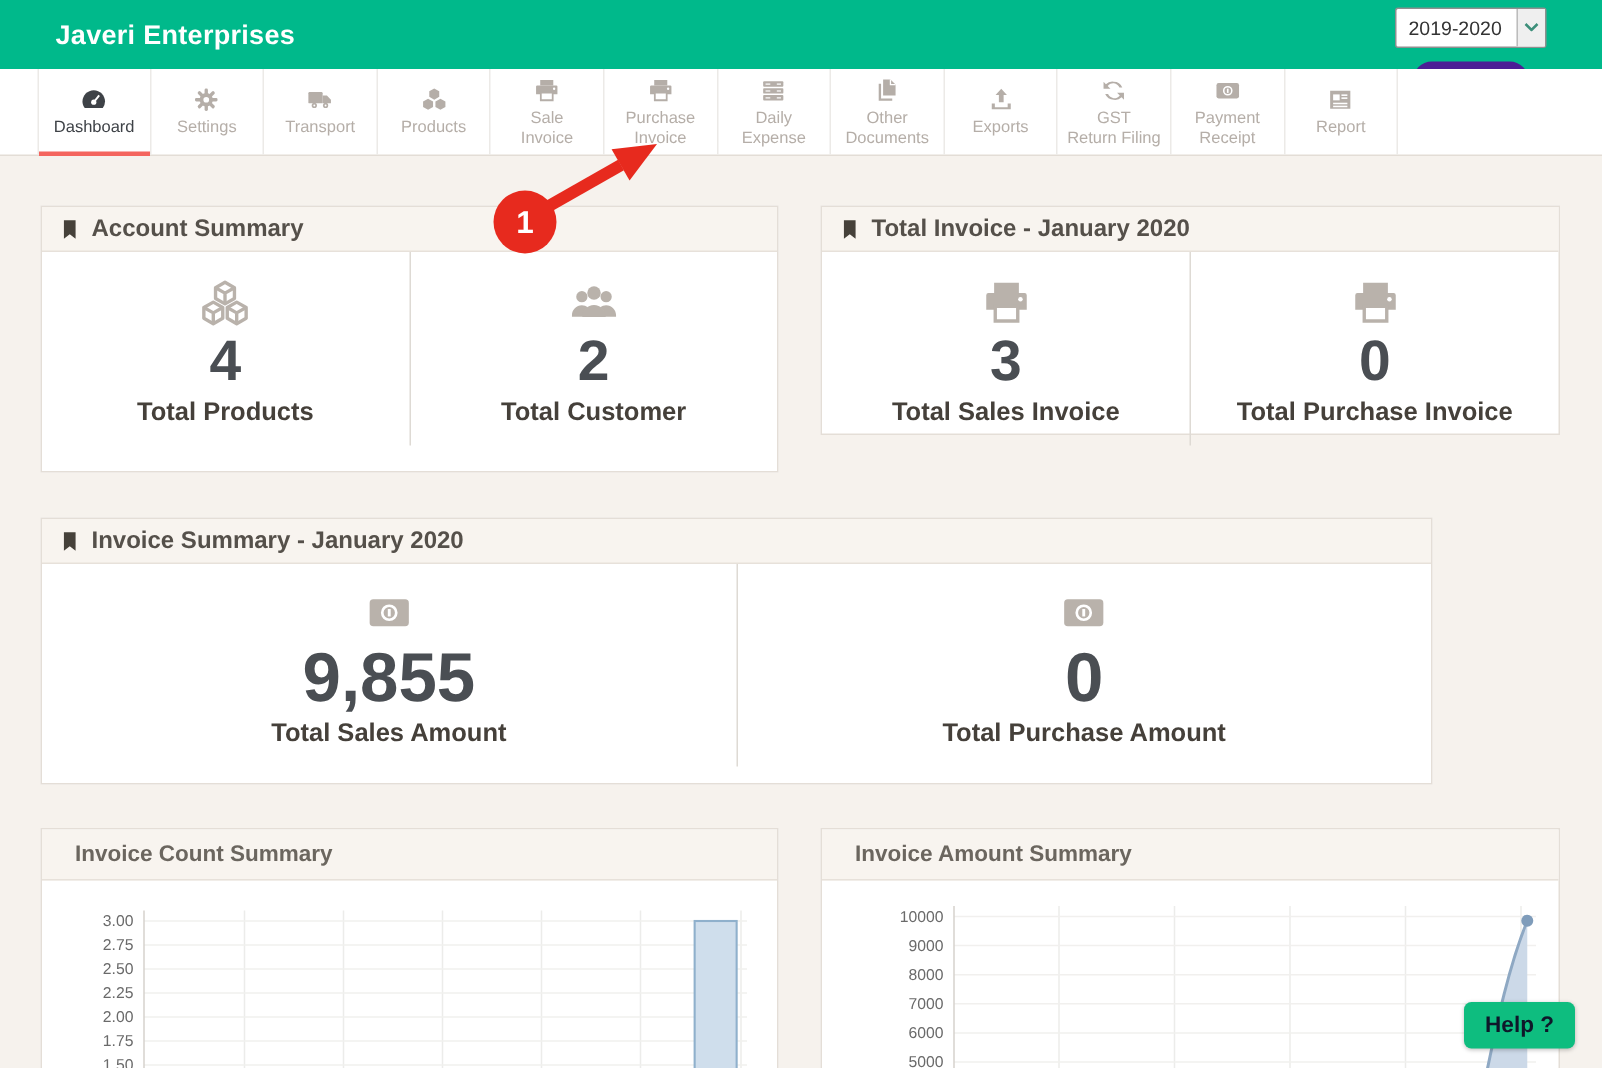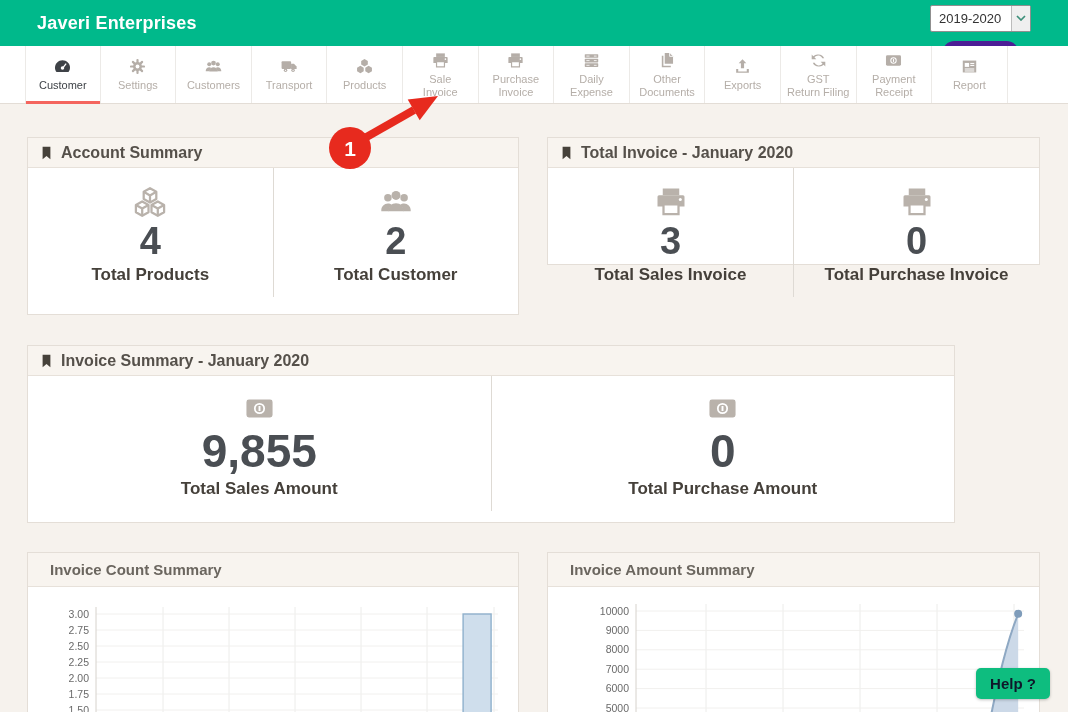--- a/index.html
+++ b/index.html
@@ -39,21 +39,21 @@
   .stat{flex:1;display:flex;flex-direction:column;align-items:center;justify-content:center;padding:16px 0 12px;}
   .stat + .stat{border-left:1px solid #dedad4;}
   .stat .icon{color:#b9b2ab;}
   .stat .icon svg{width:36px;height:36px;display:block;}
   .stat .value{font-size:38px;font-weight:bold;color:#4a4e53;line-height:1.15;}
   .stat .label{font-size:17px;font-weight:bold;color:#45403a;margin-top:1px;}
   .panel.big .stat .icon svg{width:33px;height:33px;}
   .panel.big .stat .value{font-size:46px;}
 
   #panel-account{left:27px;top:137px;width:492px;height:178px;}
-  #panel-invoice{left:547px;top:137px;width:493px;height:128px;}
+  #panel-invoice{left:547px;top:137px;width:493px;height:153px;}
   #panel-amount{left:27px;top:345px;width:928px;height:178px;}
 
   
   .chart-panel{position:absolute;top:552px;background:#fff;border:1px solid #e4ded7;box-sizing:border-box;height:400px;}
   #panel-chart-count{left:27px;width:492px;}
   #panel-chart-amt{left:547px;width:493px;}
   .c-head{height:33px;background:#f8f4ef;border-bottom:1px solid #e7e1da;display:flex;align-items:center;
           padding:0 22px;font-size:15px;font-weight:bold;color:#6b665f;}
   .c-body svg{display:block;}
 
@@ -87,55 +87,38 @@
   <div class="nav" id="nav">
       <div class="nav-item active">
         <span class="icon">
           <svg viewBox="0 0 24 24">
             <path fill="currentColor" d="M12 4C6.8 4 2.5 8.3 2.5 13.5c0 2.1.7 4 1.9 5.5h15.2a9.4 9.4 0 0 0 1.9-5.5C21.5 8.3 17.2 4 12 4z"></path>
             <circle cx="12" cy="14" r="2.2" fill="#fff"></circle>
             <path d="M12.9 13 16.6 8.3" stroke="#fff" stroke-width="1.6" fill="none"></path>
           </svg>
         </span>
         <span class="lbl">
-          <span>Customer</span>
+          <span>Dashboard</span>
         </span>
       </div>
       <div class="nav-item">
         <span class="icon">
           <svg viewBox="0 0 24 24">
             <g fill="currentColor">
               <rect x="10.6" y="2.5" width="2.8" height="19" rx="1.2"></rect>
               <rect x="10.6" y="2.5" width="2.8" height="19" rx="1.2" transform="rotate(45 12 12)"></rect>
               <rect x="10.6" y="2.5" width="2.8" height="19" rx="1.2" transform="rotate(90 12 12)"></rect>
               <rect x="10.6" y="2.5" width="2.8" height="19" rx="1.2" transform="rotate(135 12 12)"></rect>
               <circle cx="12" cy="12" r="5.6"></circle>
             </g>
             <circle cx="12" cy="12" r="2.4" fill="#fff"></circle>
           </svg>
         </span>
         <span class="lbl">
           <span>Settings</span>
-        </span>
-      </div>
-      <div class="nav-item">
-        <span class="icon">
-          <svg viewBox="0 0 24 24">
-            <g fill="currentColor">
-              <circle cx="6.6" cy="9.2" r="2.5"></circle>
-              <path d="M2.2 17.4c0-2.4 2-4.4 4.4-4.4 1 0 1.9.3 2.6.9a6.2 6.2 0 0 0-2.1 4.2H2.2z"></path>
-              <circle cx="17.4" cy="9.2" r="2.5"></circle>
-              <path d="M21.8 17.4c0-2.4-2-4.4-4.4-4.4-1 0-1.9.3-2.6.9a6.2 6.2 0 0 1 2.1 4.2h4.9z"></path>
-              <circle cx="12" cy="7.6" r="3"></circle>
-              <path d="M6.8 18.1c0-2.9 2.3-5.2 5.2-5.2s5.2 2.3 5.2 5.2v.1H6.8z"></path>
-            </g>
-          </svg>
-        </span>
-        <span class="lbl">
-          <span>Customers</span>
         </span>
       </div>
       <div class="nav-item">
         <span class="icon">
           <svg viewBox="0 0 24 24">
             <g fill="currentColor">
               <rect x="2" y="5.5" width="12" height="9.5" rx="1"></rect>
               <path d="M14 8.5h3.6L21 12v3h-7z"></path>
               <circle cx="7" cy="16.8" r="2.2"></circle>
               <circle cx="16.5" cy="16.8" r="2.2"></circle>

